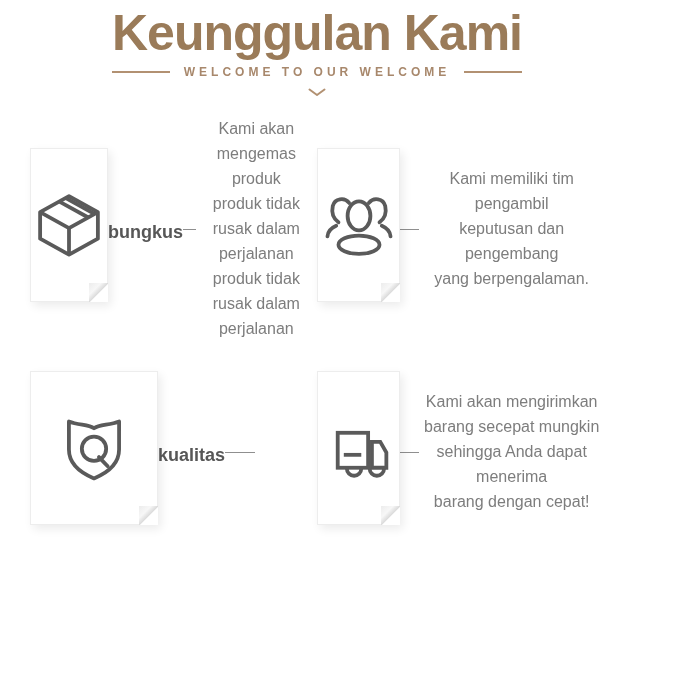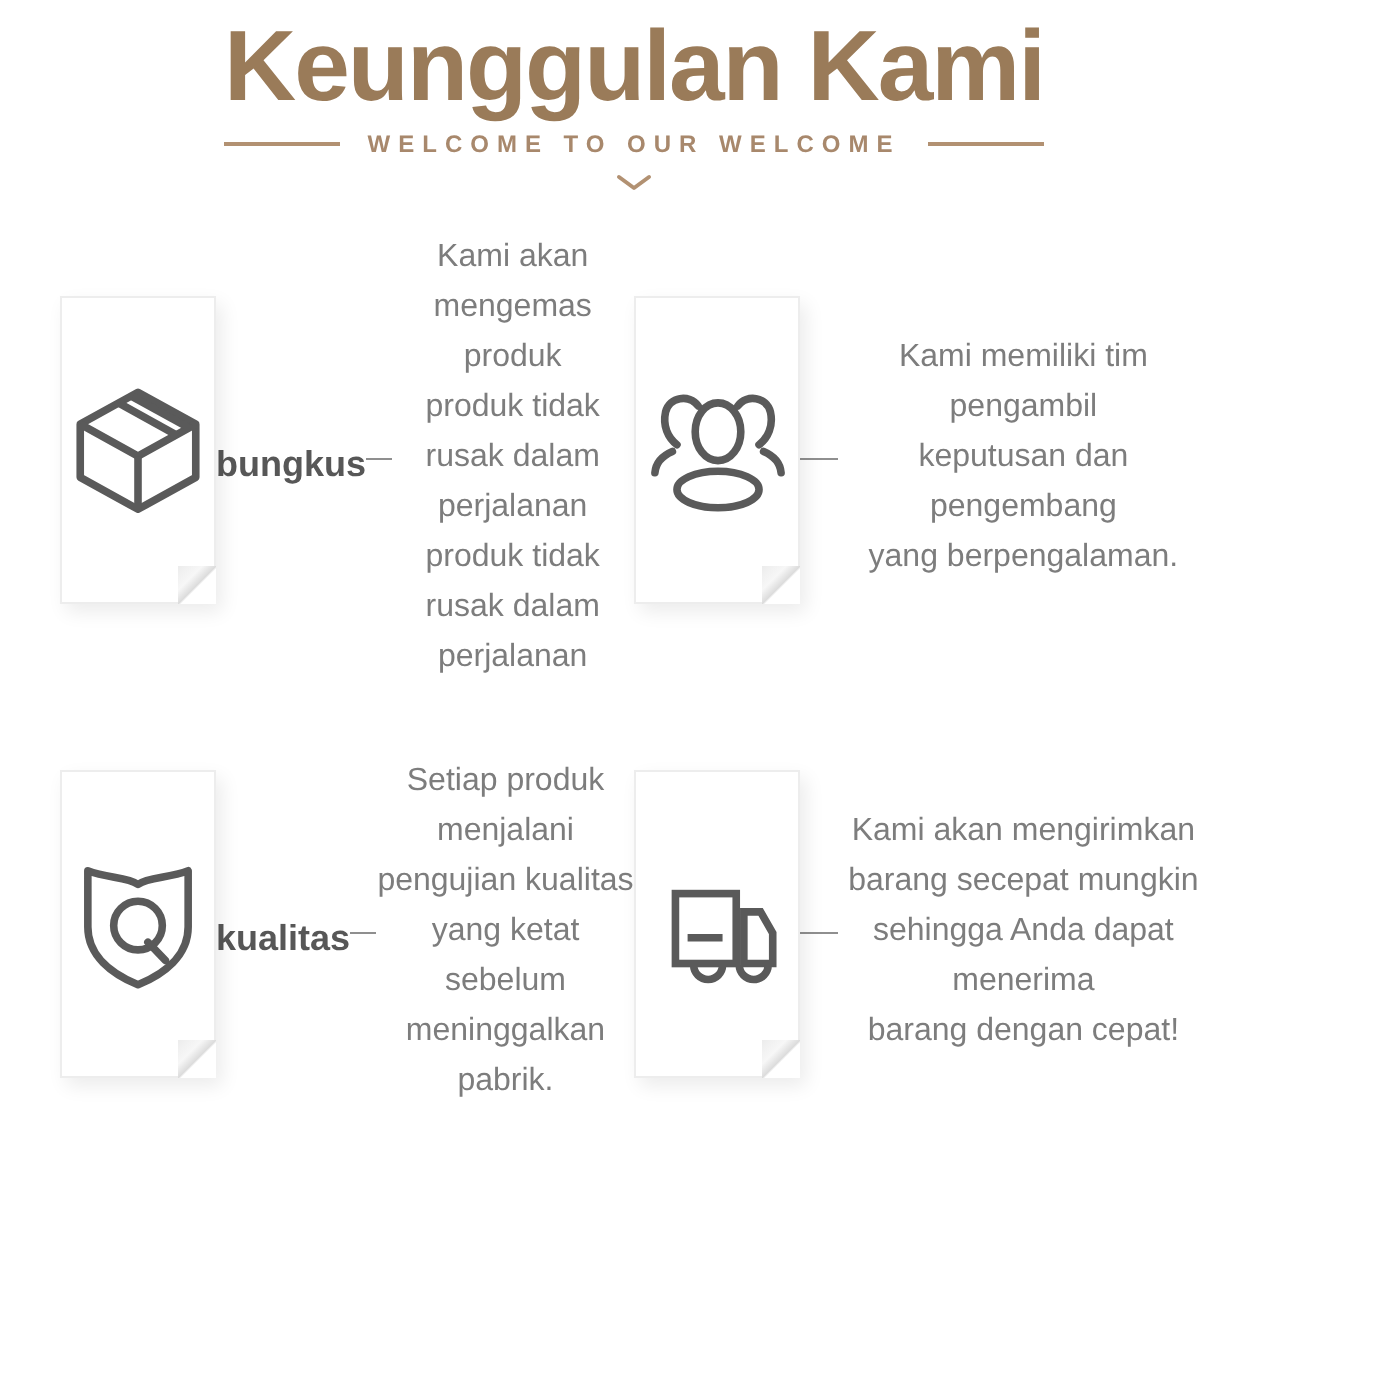--- a/index.html
+++ b/index.html
@@ -117,23 +117,20 @@
           <svg width="76" height="76" viewBox="0 0 100 100" fill="none" stroke="#5a5a5a" stroke-width="5" stroke-linejoin="round">
             <path d="M17 15 C30 20 43 19 50 24 C57 19 70 20 83 15 L83 52 C83 71 67 83 50 90 C33 83 17 71 17 52 Z"></path>
             <circle cx="50" cy="51" r="16"></circle>
             <path d="M56.5 62 L68 74" stroke-linecap="round"></path>
           </svg>
         </span>
         <div class="curl"></div>
       </div>
       <div class="feature-title">kualitas</div>
       <div class="feature-divider"></div>
-      <div class="feature-desc">Setiap produk menjalani
-pengujian kualitas yang ketat
-sebelum meninggalkan pabrik.</div>
     </div>
 
     <div class="feature">
       <div class="card">
         <span class="icon">
           <svg width="76" height="76" viewBox="0 0 100 100" fill="none" stroke="#5a5a5a" stroke-width="5" stroke-linejoin="miter">
             <rect x="22" y="30" width="40" height="46"></rect>
             <path d="M30 59 L53 59"></path>
             <path d="M67 76 L67 42 L78 42 L86 56 L86 76 Z"></path>
             <path d="M34 77 A9.5 9.5 0 0 0 53 77"></path>

